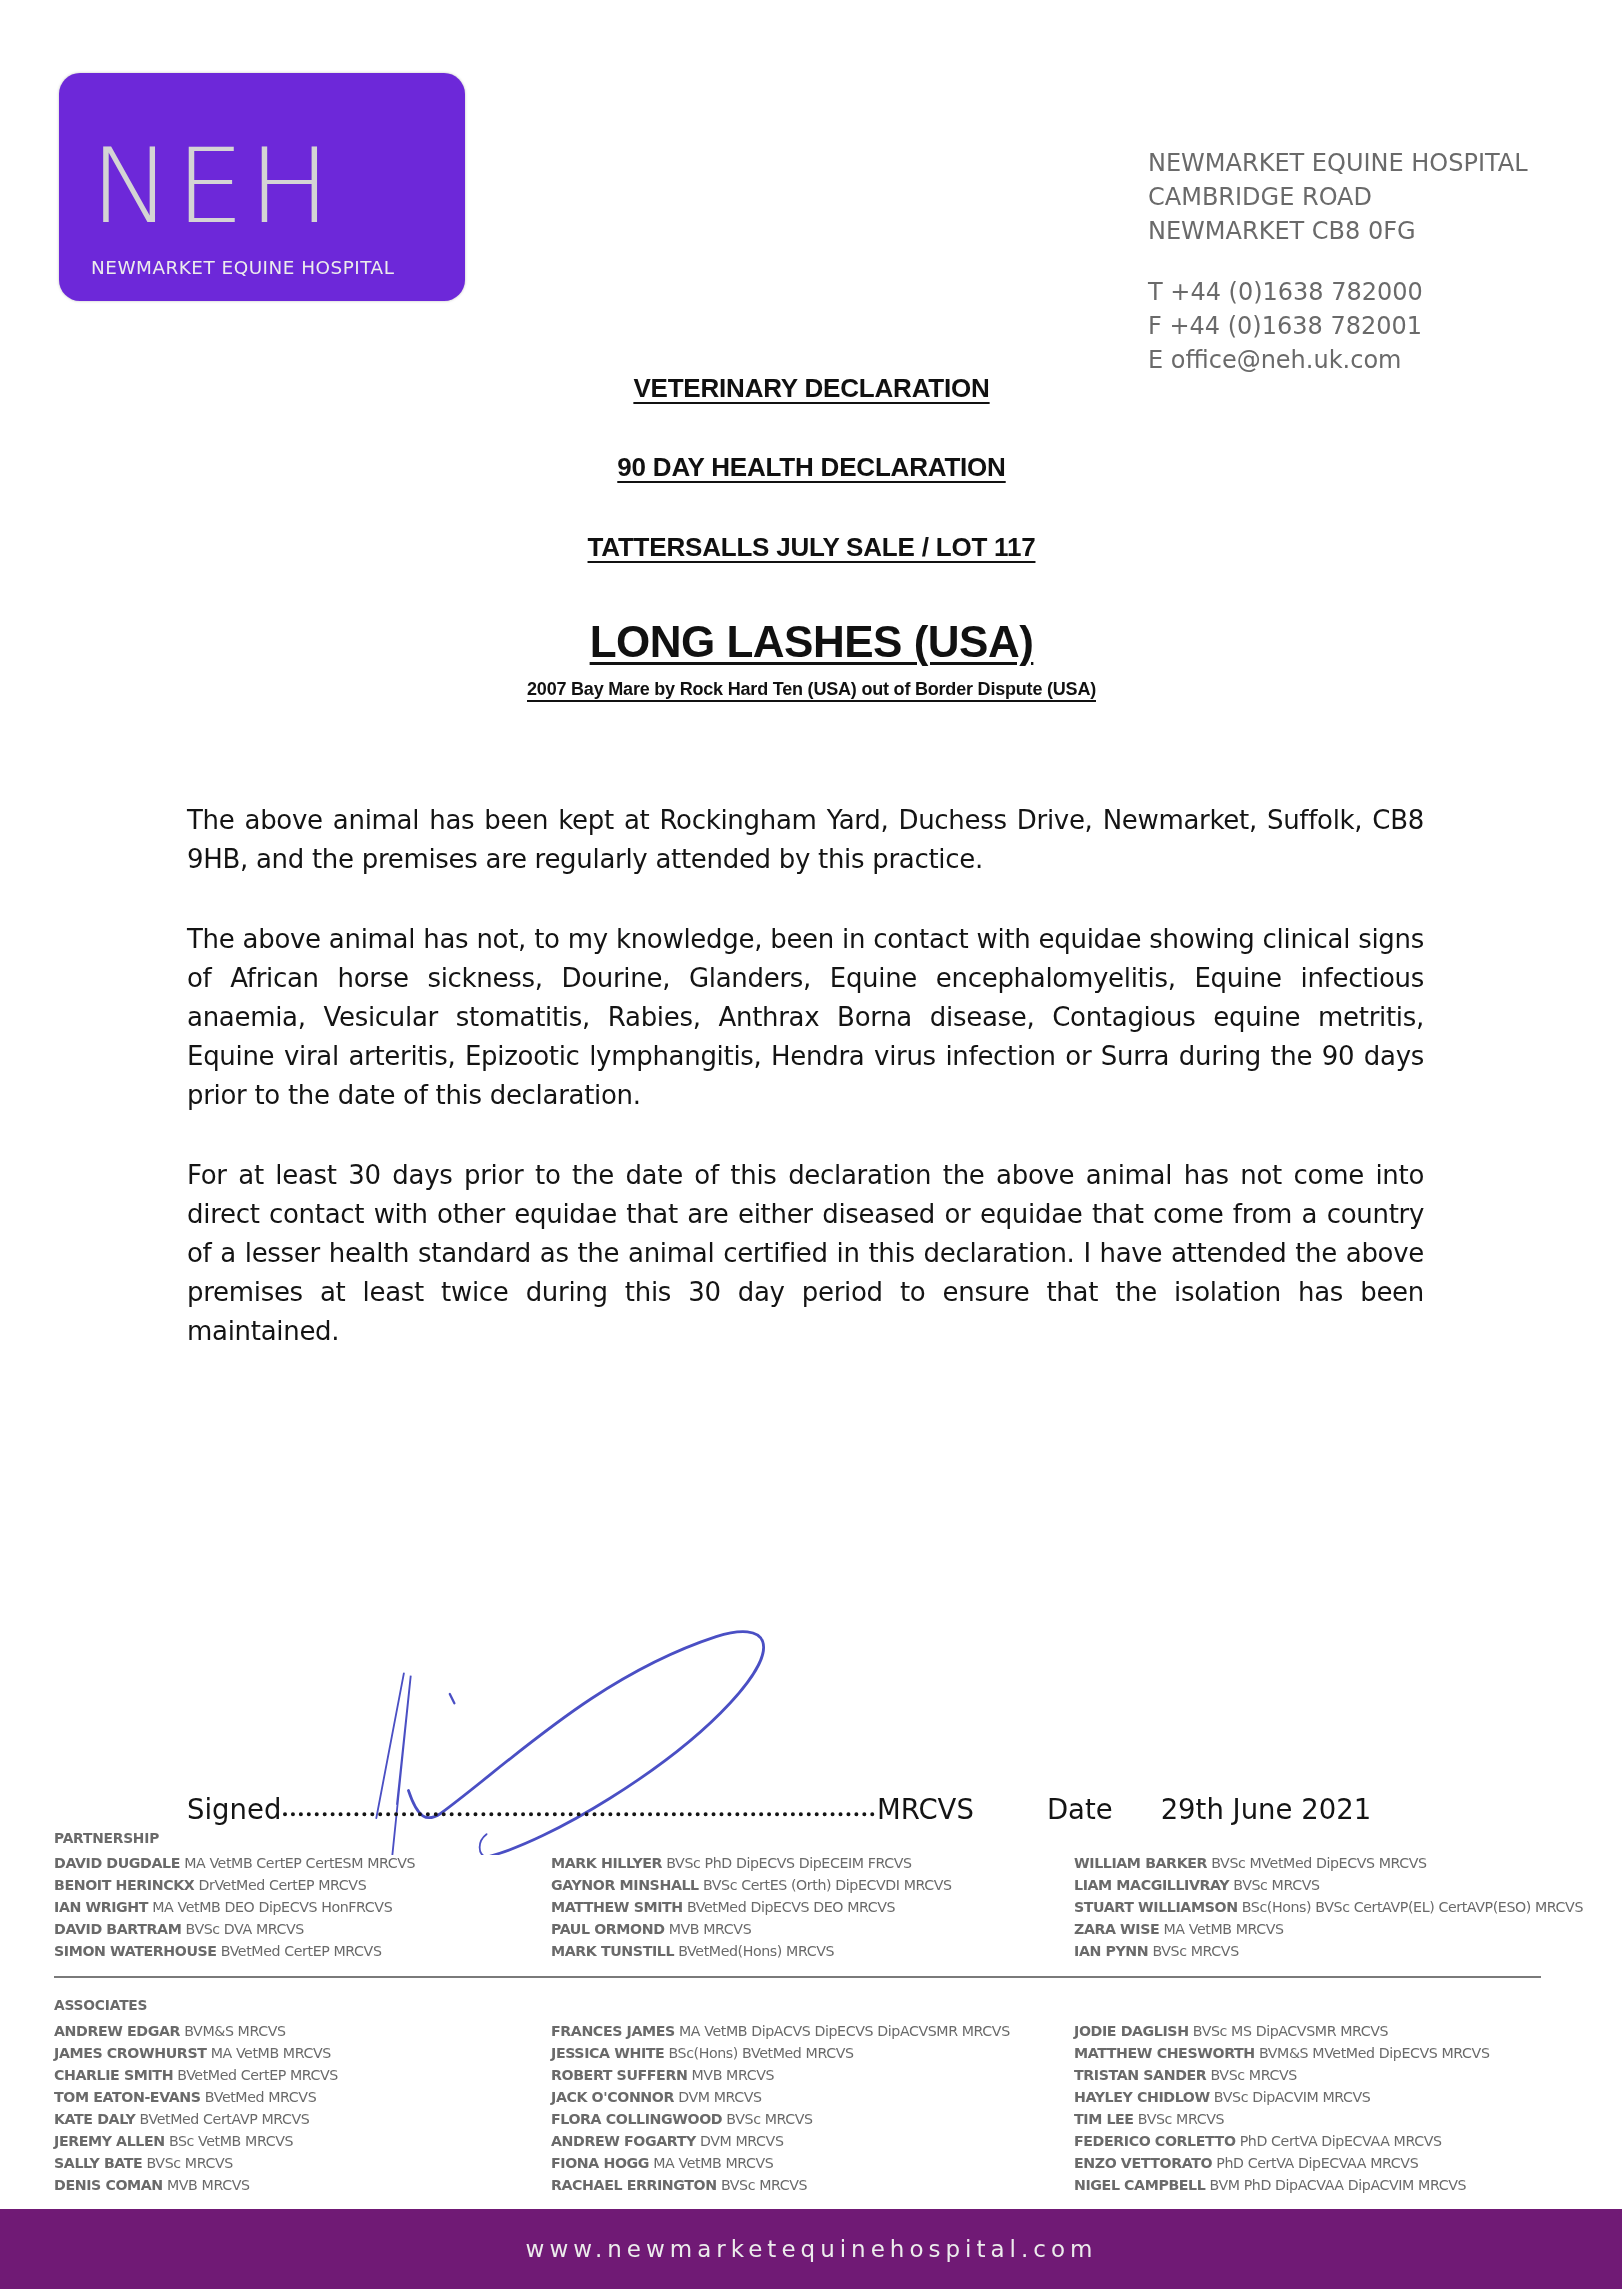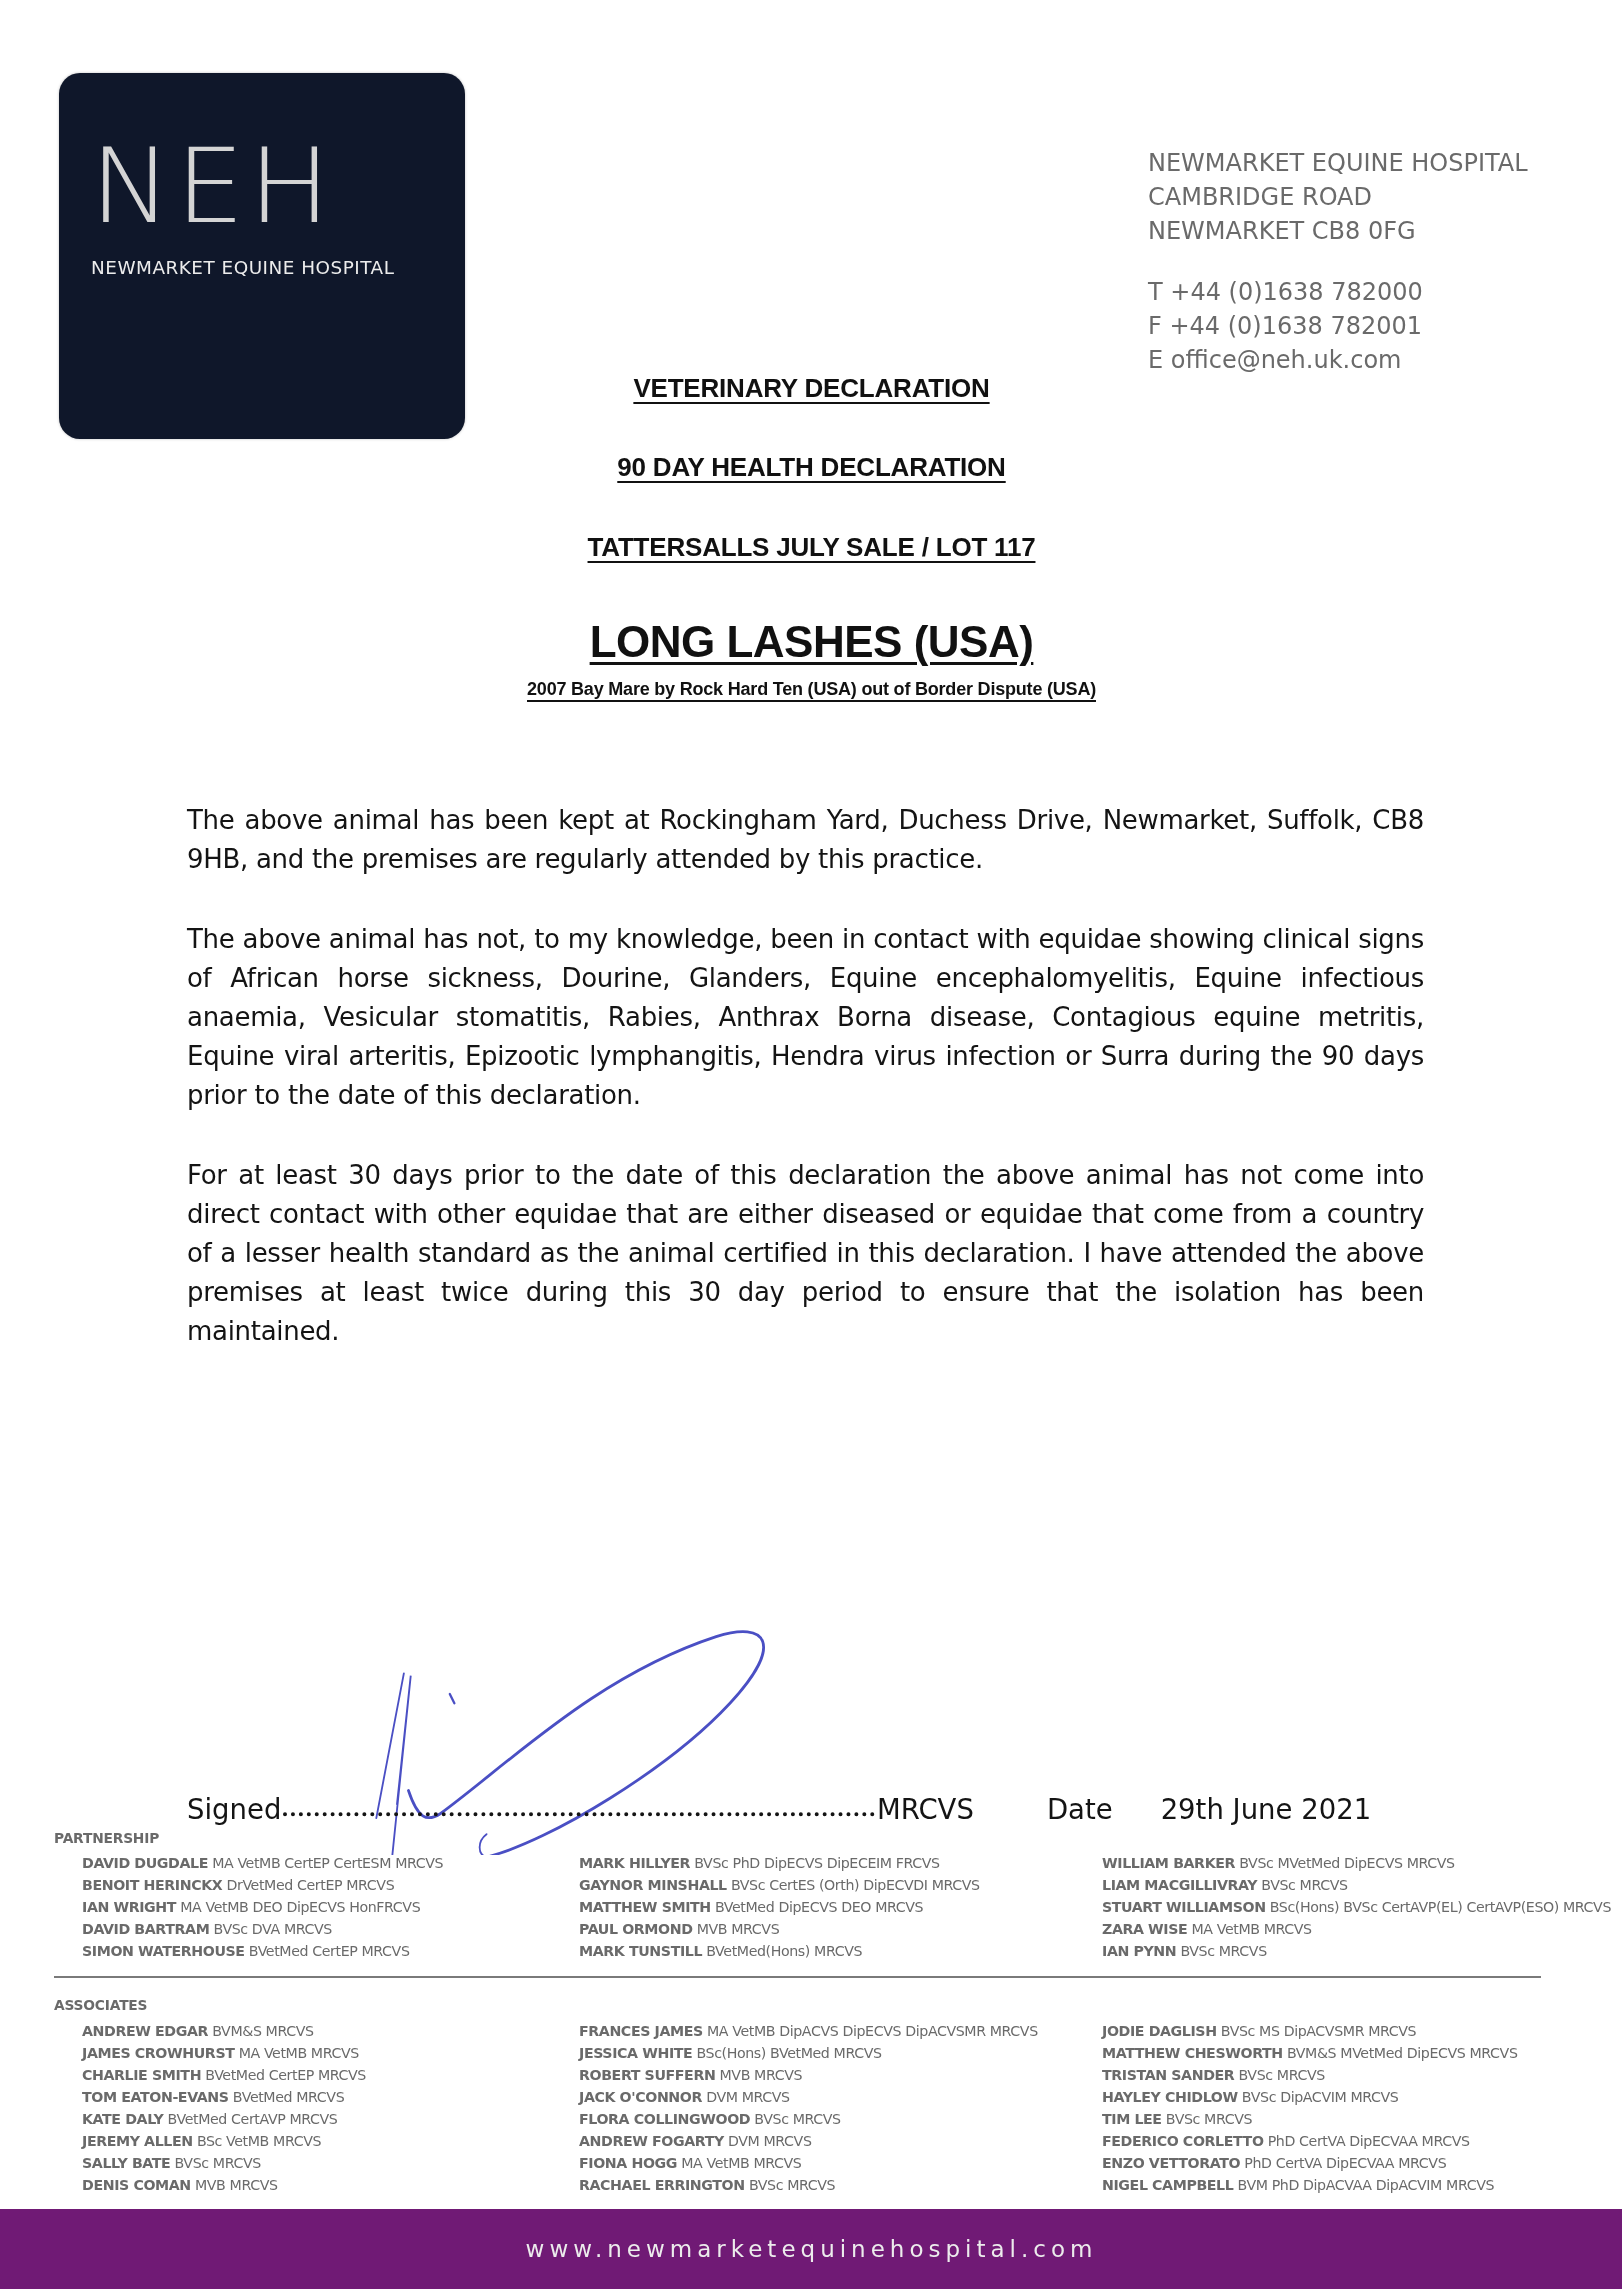--- a/index.html
+++ b/index.html
@@ -1,21 +1,21 @@
 <!DOCTYPE html>
 <html style="font-size:7.3px"><head>
 <meta charset="utf-8">
 <style>
   html, body { margin:0; padding:0; background:#ffffff; }
   body { width:1623px; height:2295px; position:relative; overflow:hidden;
          font-family:"Liberation Sans", "DejaVu Sans", sans-serif; color:#1a1a1a; }
   .abs { position:absolute; }
 
   
-  .logo { left:59px; top:73px; width:406px; height:366px; background:#0f172a;
+  .logo { left:59px; top:73px; width:406px; height:228px; background:#6d28d9;
           border-radius:21px; box-shadow:0 0 2.8px rgba(0,0,0,0.25); }
   .logo-mark { position:absolute; left:31px; top:62px; width:347px; text-align:left;
                font-family:"DejaVu Sans", sans-serif; font-weight:300; font-size:103px;
                line-height:1; color:#d4d4d4; letter-spacing:3.7px; transform:scaleX(1.06);
                transform-origin:left top; }
   .logo-sub { position:absolute; left:32px; top:184px; font-family:"DejaVu Sans", sans-serif;
               font-size:18.4px; color:#ececec; letter-spacing:0.5px; white-space:nowrap; }
 
   
   .addr { left:1148px; top:146px; color:#6a6a6a; font-family:"DejaVu Sans", sans-serif;
@@ -43,21 +43,21 @@
   .sig-dots { display:inline-block; width:592px; border-bottom:4.1px dotted #141414;
               height:0; margin:0 1.8px; transform:translateY(-2.8px); }
   .sig-date-label { margin-left:73px; }
   .sig-date-value { margin-left:48px; }
   .signature-svg { left:312px; top:1625px; width:643px; height:230px; pointer-events:none; }
 
   
   .staff-h { font-family:"DejaVu Sans", sans-serif; font-weight:bold; font-size:13.8px;
              color:#6a6a6a; letter-spacing:-0.2px; }
   .staff-col { font-family:"DejaVu Sans", sans-serif; font-size:14.2px; line-height:22px;
-               color:#6a6a6a; white-space:nowrap; letter-spacing:-0.4px;margin-left:28px; }
+               color:#6a6a6a; white-space:nowrap; letter-spacing:-0.4px; }
   .staff-col .nm { font-weight:bold; }
   .divider { left:54px; top:1976px; width:1487px; height:2.3px; background:#7a7a7a; }
 
   
   .footer { left:0; top:2209px; width:1623px; height:80px; background:#701a75;
             display:flex; align-items:center; justify-content:center; }
   .footer-url { font-family:"DejaVu Sans", sans-serif; font-size:23px; color:#ececec;
                 letter-spacing:5px; }
 </style>
 </head>

